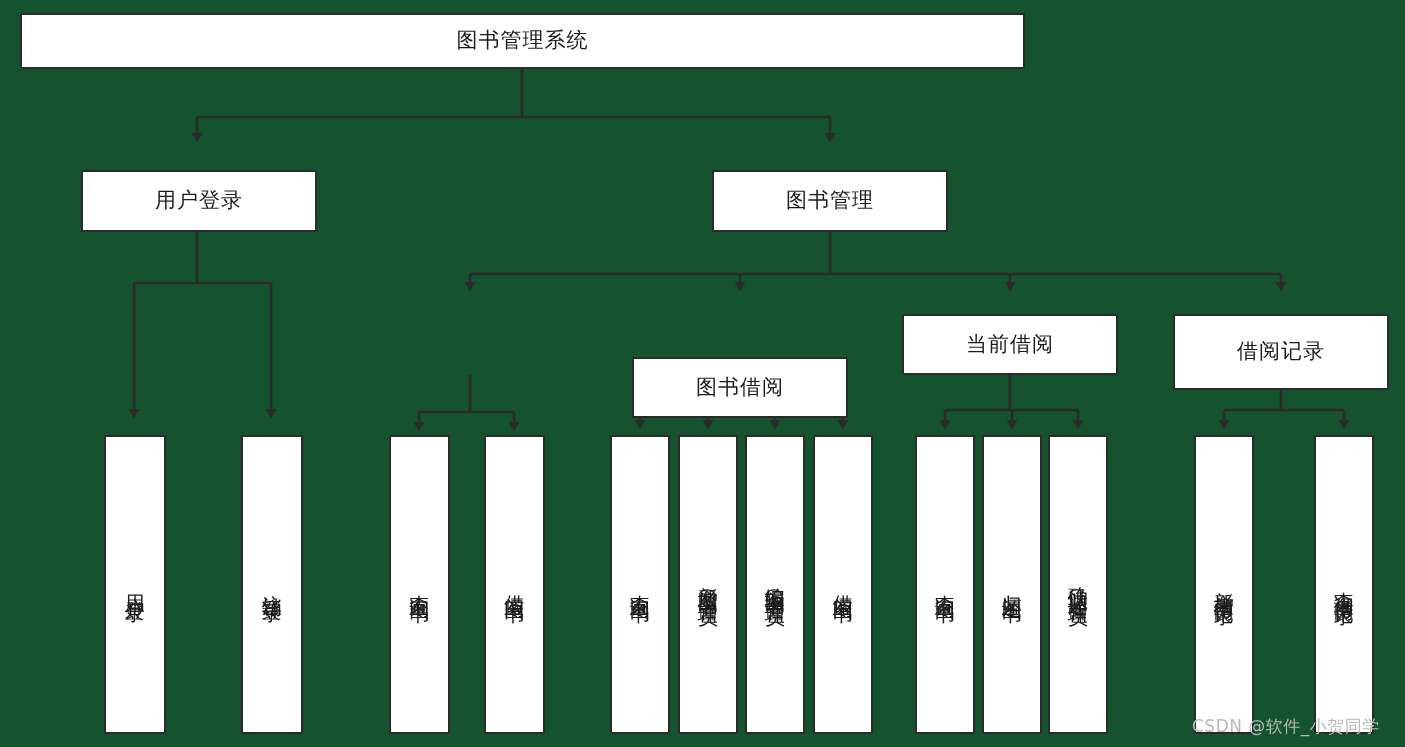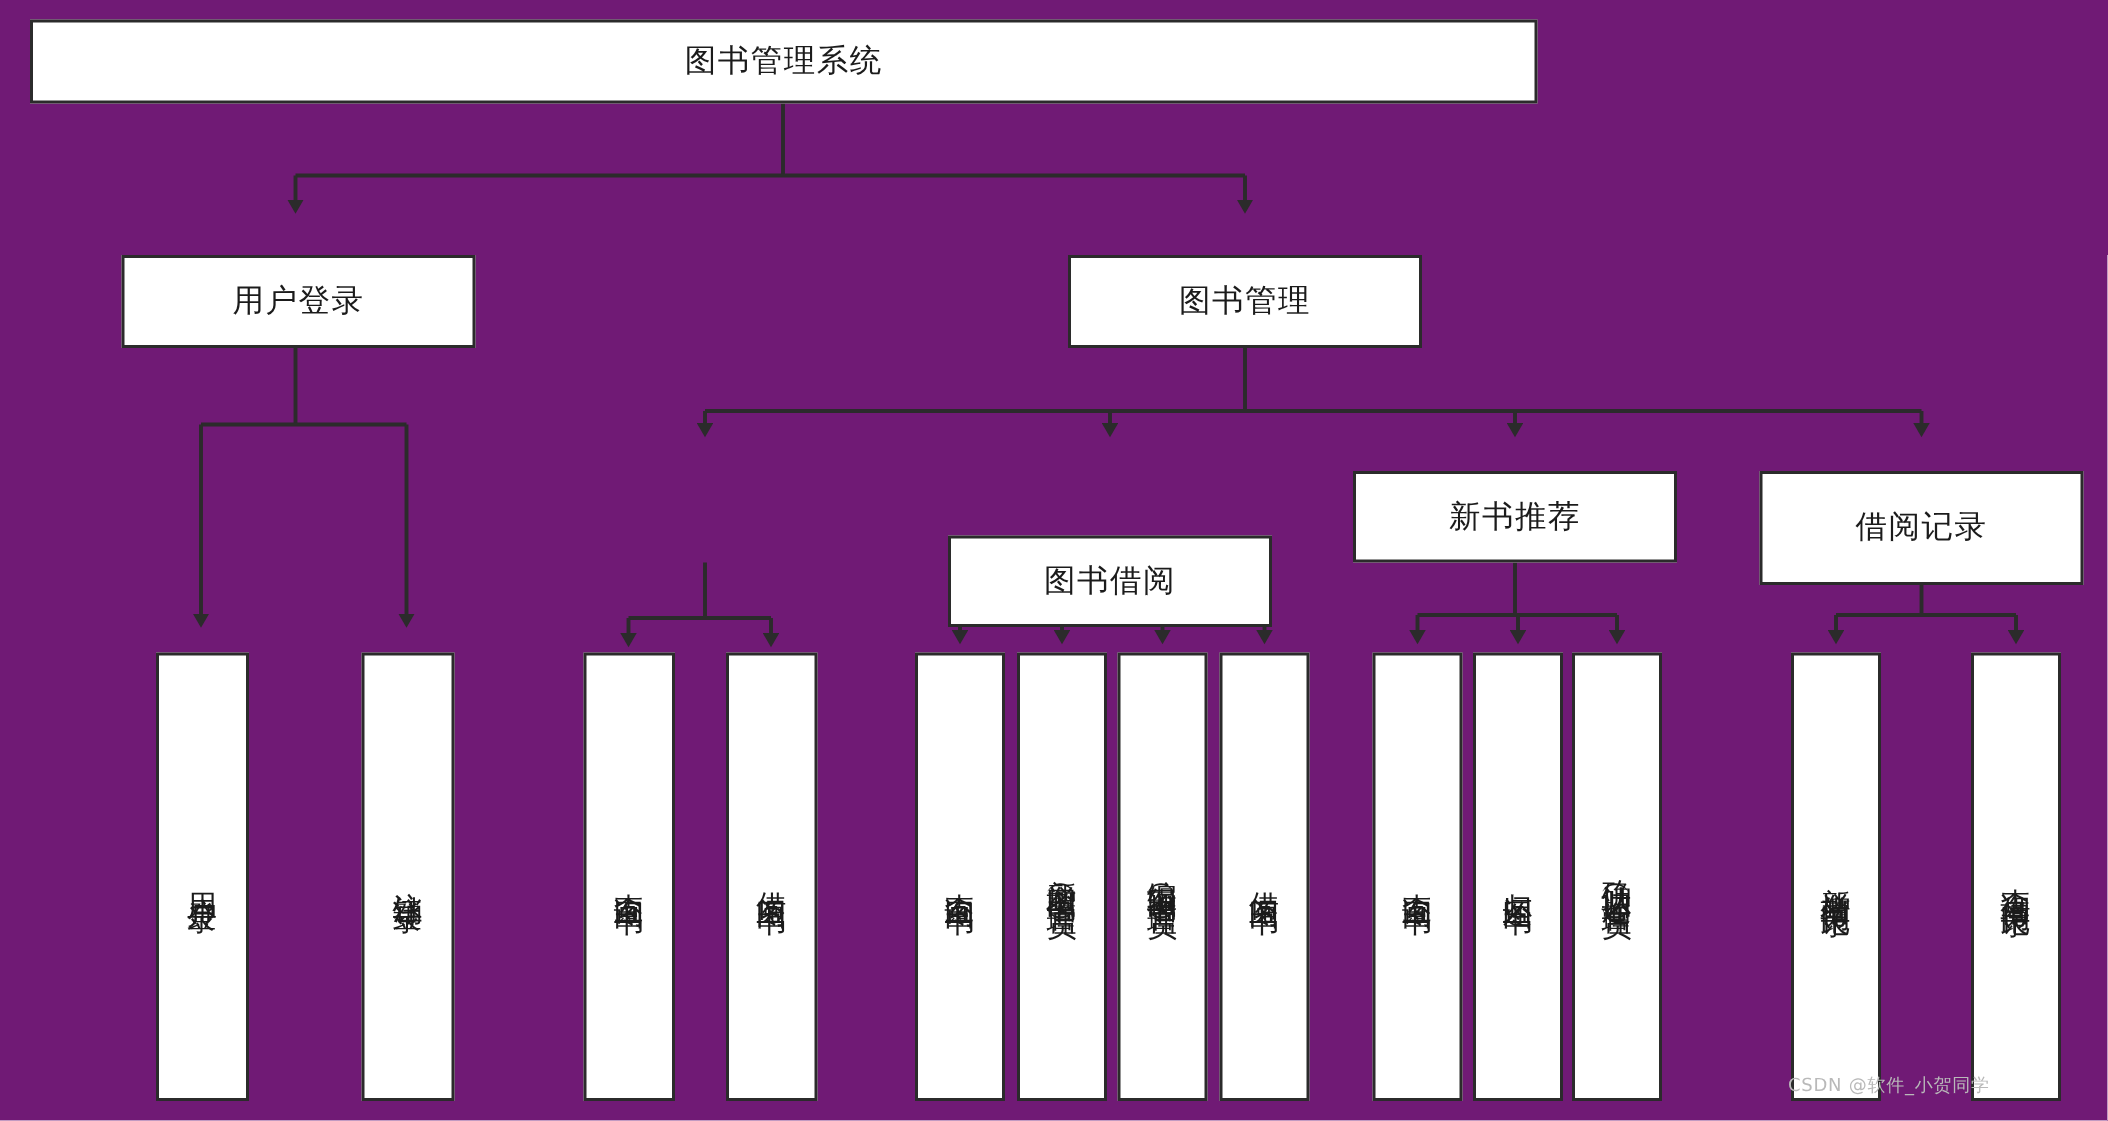--- a/index.html
+++ b/index.html
@@ -8,21 +8,21 @@
     padding: 0;
     background: #ffffff;
   }
   body {
     font-family: "DejaVu Sans", "Liberation Sans", sans-serif;
   }
   #canvas {
     position: relative;
     width: 1405px;
     height: 747px;
-    background: #701a75;
+    background: #14532d;
     overflow: hidden;
   }
   #wires {
     position: absolute;
     left: 0;
     top: 0;
     width: 1405px;
     height: 747px;
     pointer-events: none;
   }
@@ -49,21 +49,21 @@
   }
   .node.v .vtext {
     writing-mode: vertical-rl;
     text-orientation: upright;
     white-space: nowrap;
     display: block;
     letter-spacing: 3px;
   }
   .watermark {
     position: absolute;
-    font-size: 12px;
+    font-size: 17px;
     color: #b9b9b9;
     white-space: nowrap;
     z-index: 3;
     letter-spacing: 0.5px;
   }
 </style>
 </head>
 <body>
 
 <div id="canvas">
@@ -127,21 +127,21 @@
     <span>用户登录</span>
   </div>
   <div class="node h" style="left:712px; top:170px; width:236px; height:62px;">
     <span>图书管理</span>
   </div>
 
   <div class="node h" style="left:632px; top:314px; width:216px; height:61px;margin-top:43px;">
     <span>图书借阅</span>
   </div>
   <div class="node h" style="left:902px; top:314px; width:216px; height:61px;">
-    <span>新书推荐</span>
+    <span>当前借阅</span>
   </div>
   <div class="node h" style="left:1173px; top:314px; width:216px; height:76px;">
     <span>借阅记录</span>
   </div>
 
   <div class="node v" style="left:104px; top:435px; width:62px; height:299px;">
     <span class="vtext">用户登录</span>
   </div>
   <div class="node v" style="left:241px; top:435px; width:62px; height:299px;">
     <span class="vtext">注销登录</span>

